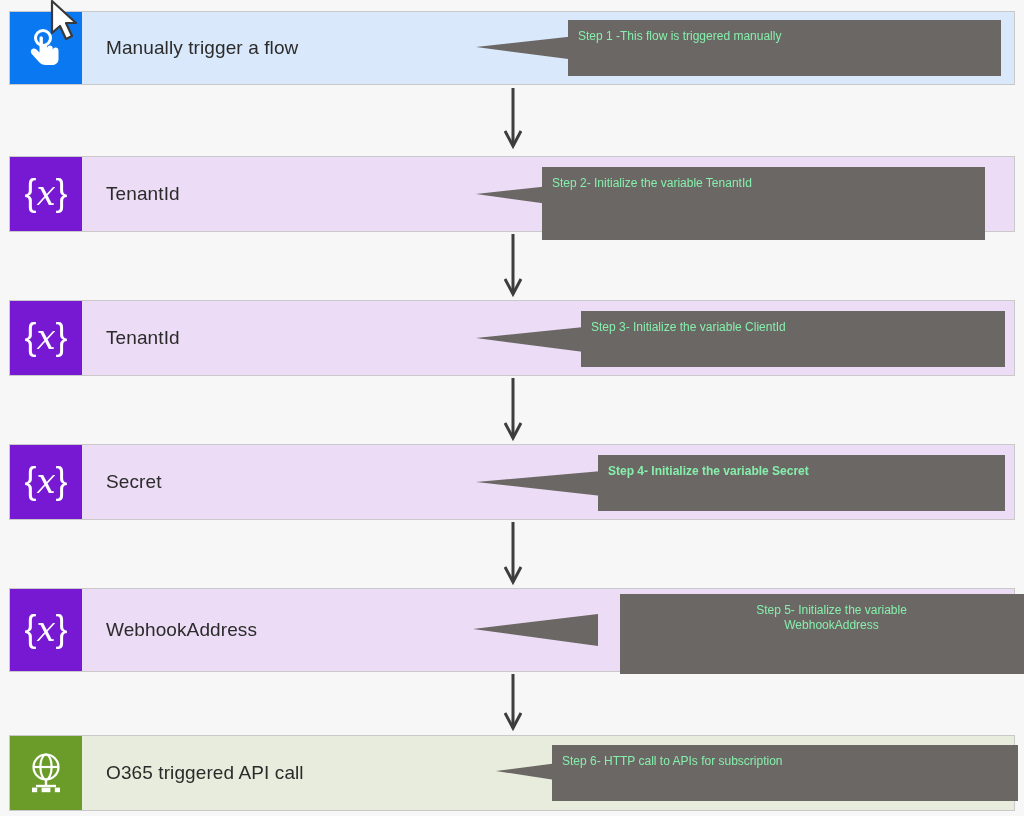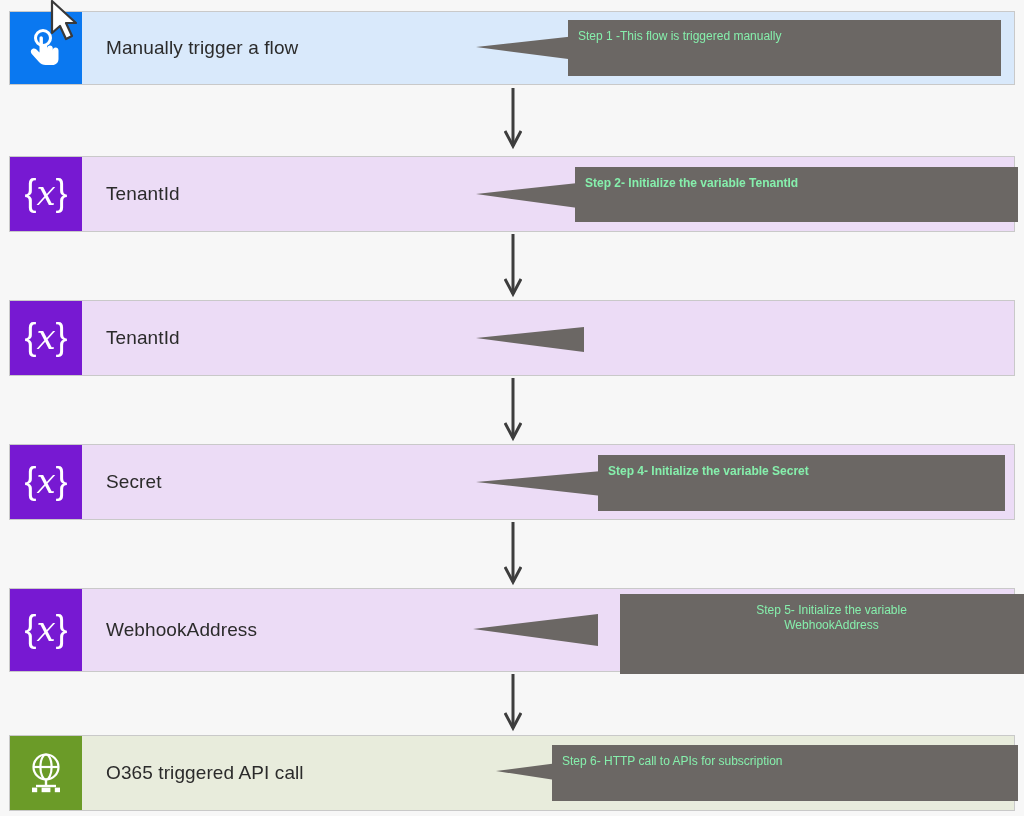--- a/index.html
+++ b/index.html
@@ -164,21 +164,21 @@
     <div class="card-body">
       <span class="card-title">TenantId</span>
     </div>
   </div>
 
   <div class="callout-pointer" style="left:476px; top:180px;">
     <svg width="102" height="30" viewBox="0 0 102 30">
       <polygon points="0,14 102,3 102,28" fill="#6b6764"></polygon>
     </svg>
   </div>
-  <div class="callout left-align" style="left:575px; top:167px; width:443px; height:55px;font-weight:bold;">
+  <div class="callout left-align" style="left:542px; top:167px; width:443px; height:73px;">
     <div>Step 2- Initialize the variable TenantId</div>
   </div>
 
   <div class="connector" style="top:234px; height:66px;">
     <svg width="18" height="66" viewBox="0 0 18 66">
       <line x1="9" y1="0" x2="9" y2="60" stroke="#3d3d3d" stroke-width="3"></line>
       <polyline points="1,45 9,60 17,45" fill="none" stroke="#3d3d3d" stroke-width="3"></polyline>
     </svg>
   </div>
 
@@ -188,20 +188,23 @@
     </div>
     <div class="card-body">
       <span class="card-title">TenantId</span>
     </div>
   </div>
 
   <div class="callout-pointer" style="left:476px; top:324px;">
     <svg width="108" height="30" viewBox="0 0 108 30">
       <polygon points="0,14 108,3 108,28" fill="#6b6764"></polygon>
     </svg>
+  </div>
+  <div class="callout left-align" style="left:581px; top:311px; width:424px; height:56px;">
+    <div>Step 3- Initialize the variable ClientId</div>
   </div>
 
   <div class="connector" style="top:378px; height:66px;">
     <svg width="18" height="66" viewBox="0 0 18 66">
       <line x1="9" y1="0" x2="9" y2="60" stroke="#3d3d3d" stroke-width="3"></line>
       <polyline points="1,45 9,60 17,45" fill="none" stroke="#3d3d3d" stroke-width="3"></polyline>
     </svg>
   </div>
 
   <div class="flow-card" style="top:444px; height:76px; background:#ecdcf6;">

